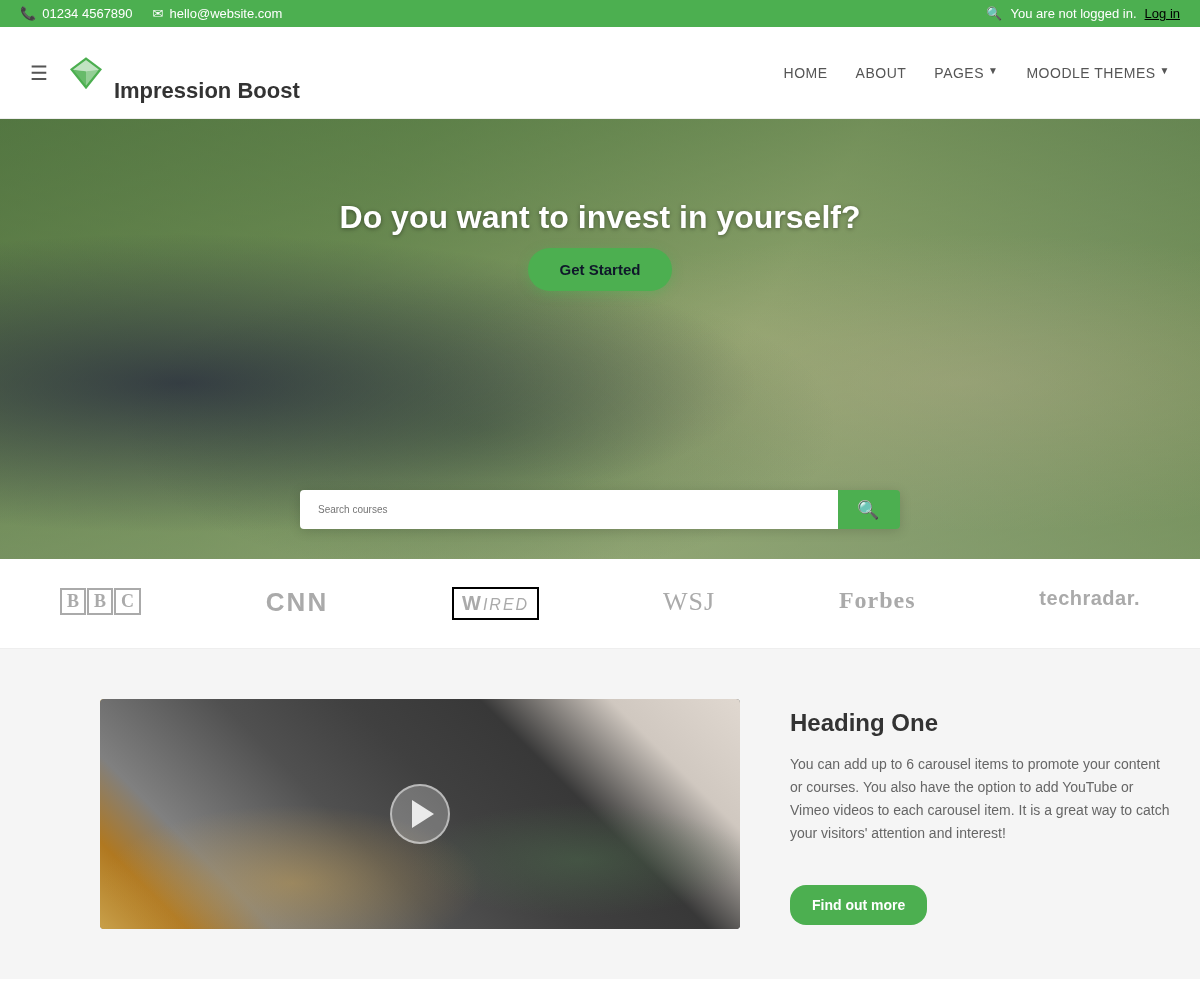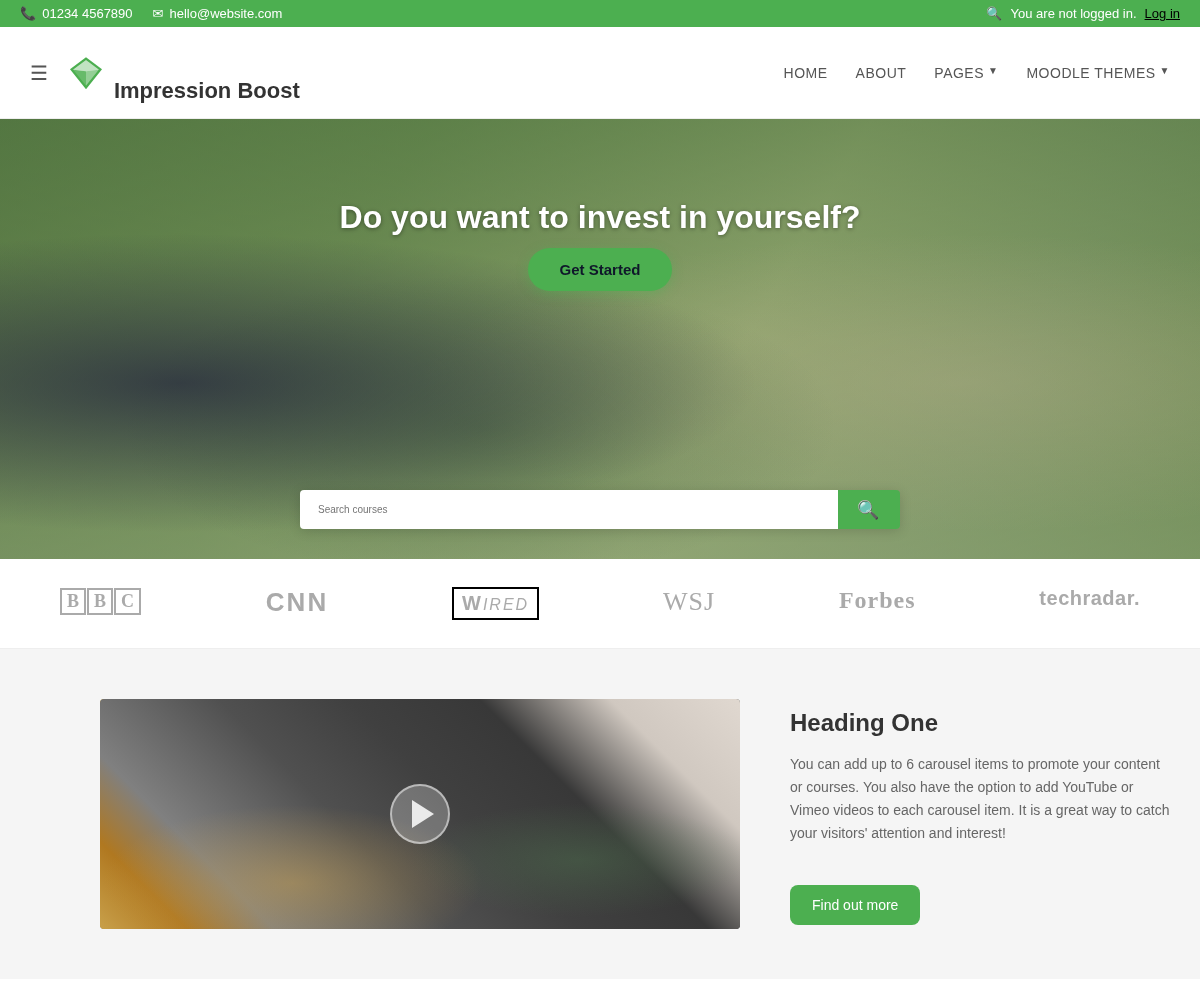--- a/index.html
+++ b/index.html
@@ -228,24 +228,24 @@
       font-size: 14px;
       color: #666;
       line-height: 1.65;
       margin-bottom: 40px;
     }
     #content-section .text-area .find-out-btn {
       display: inline-block;
       background: #4caf50;
       color: #fff;
       border: none;
-      border-radius: 8px;
+      border-radius: 16px;
       padding: 12px 22px;
       font-size: 14px;
-      font-weight: 400;
+      font-weight: 700;
       cursor: pointer;
       width: fit-content;
       text-decoration: none;
     }
   </style>
 </head>
 <body>
 
 <div id="topbar">
   <div class="left">

